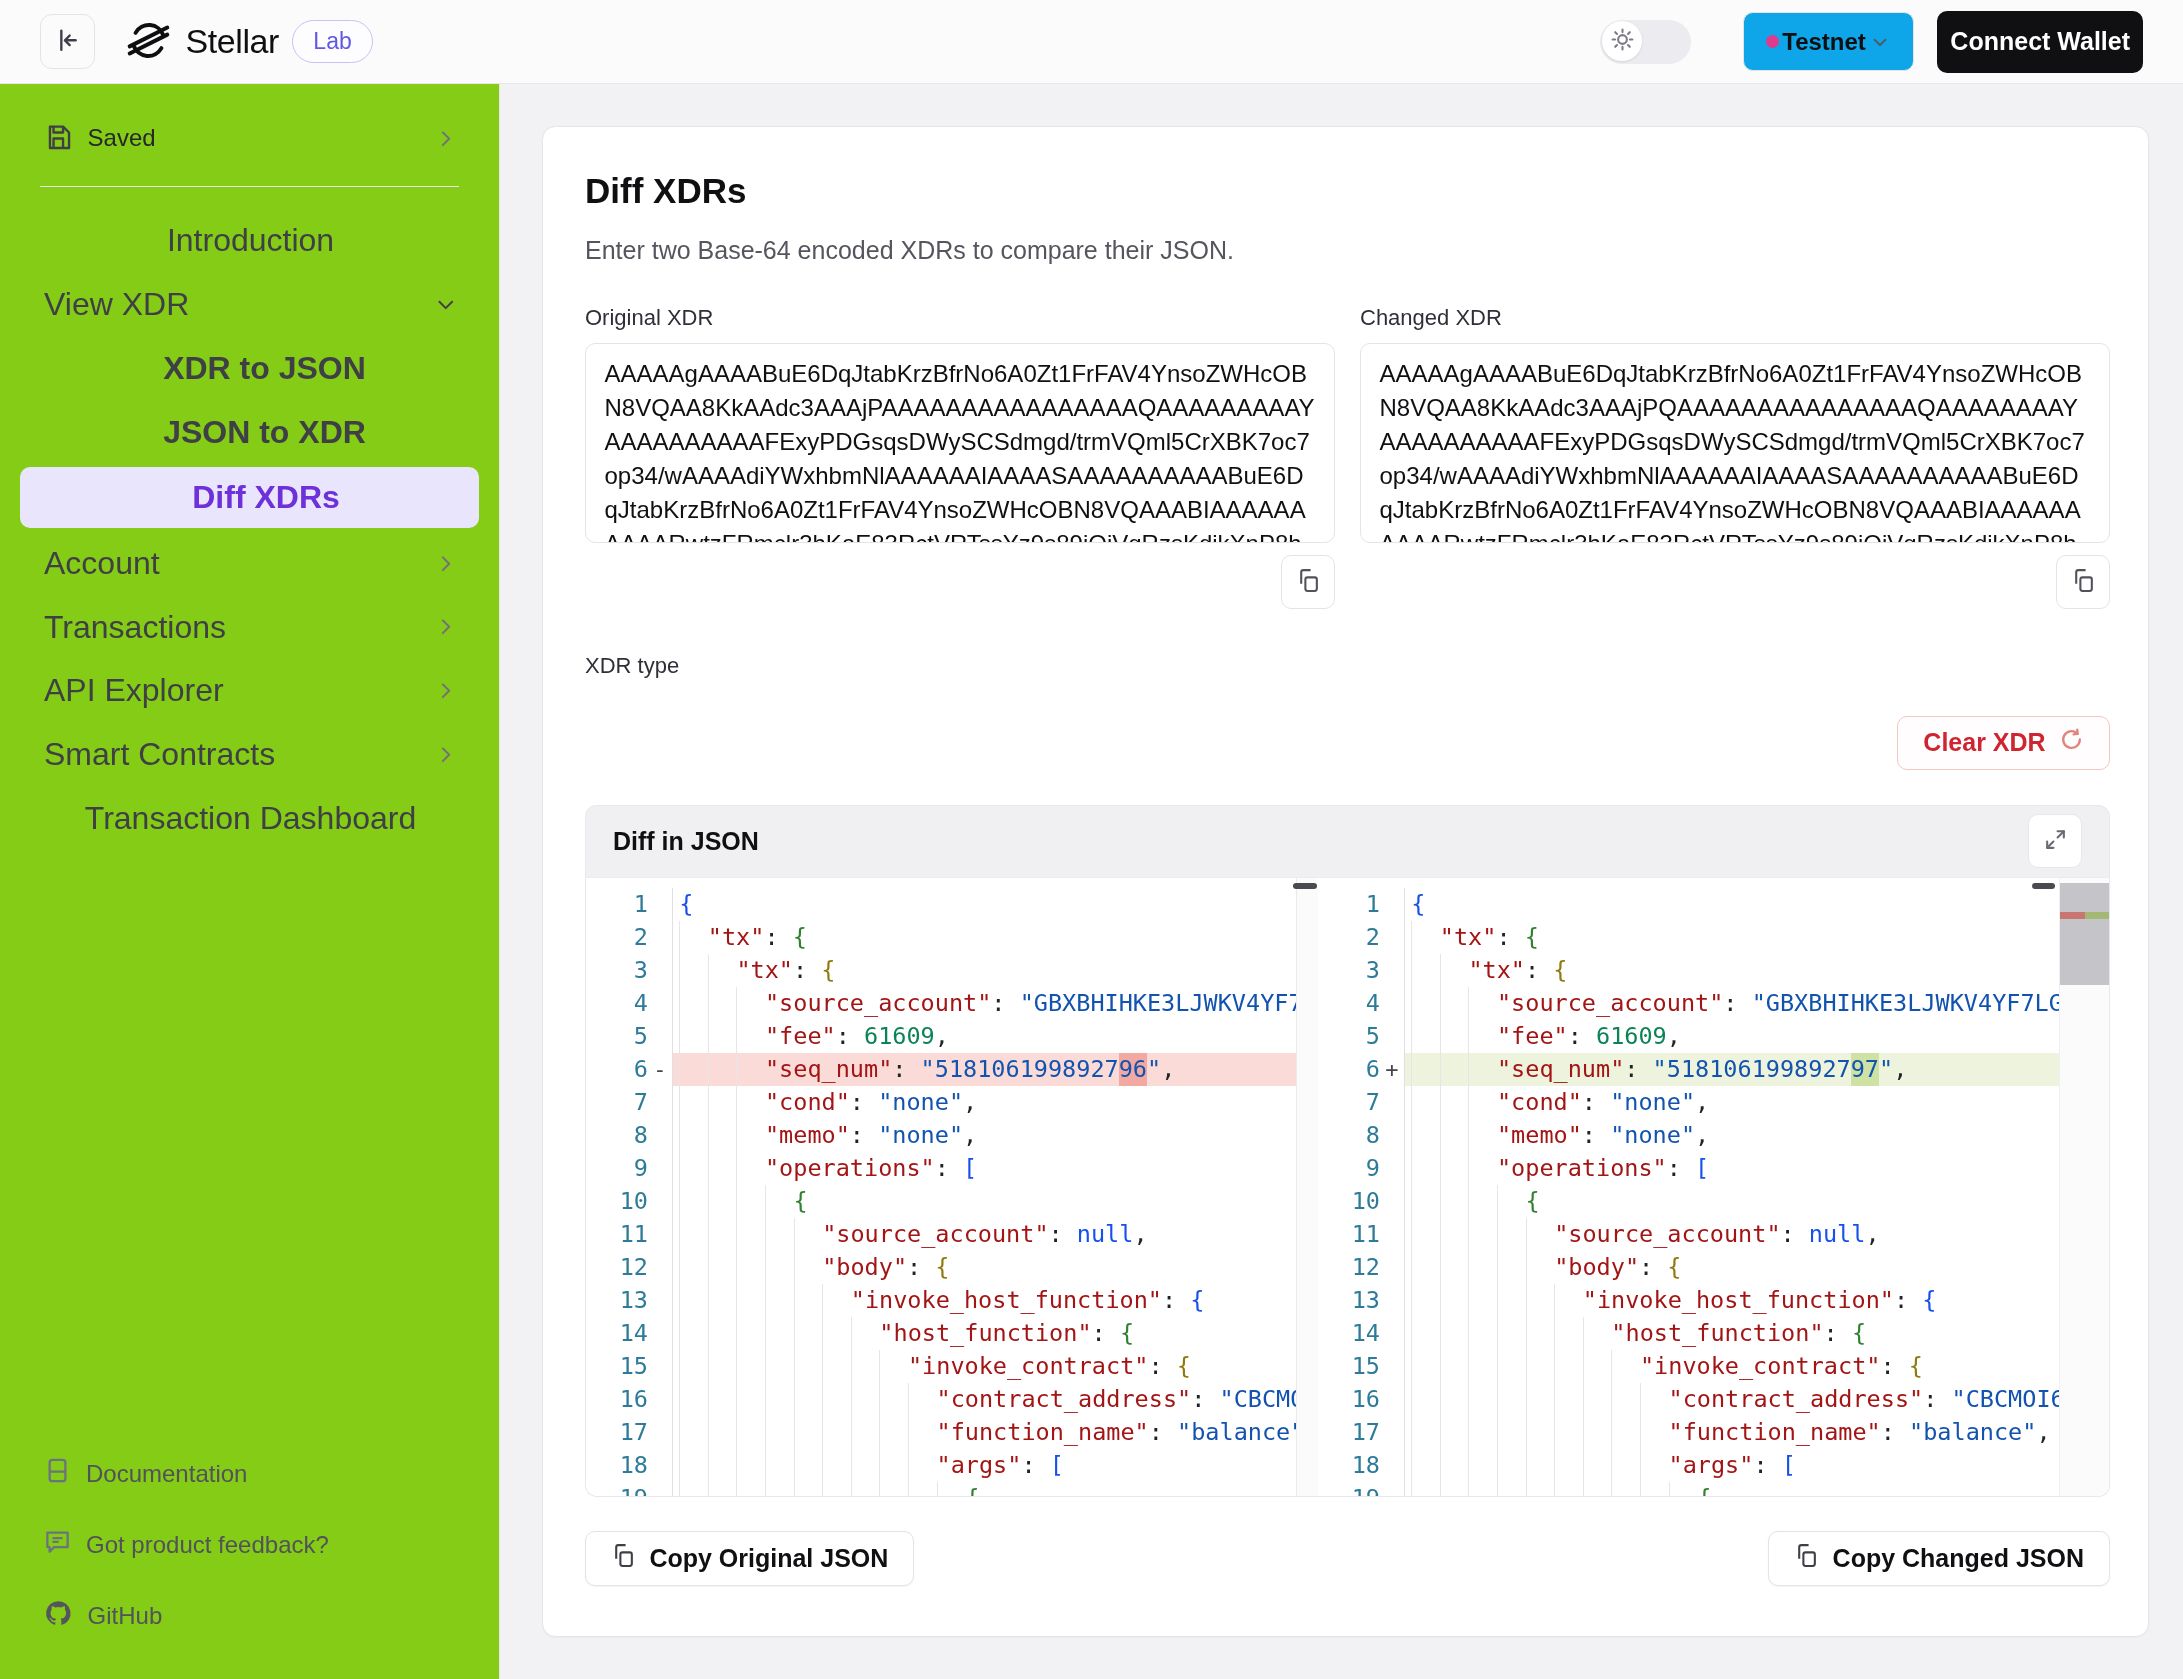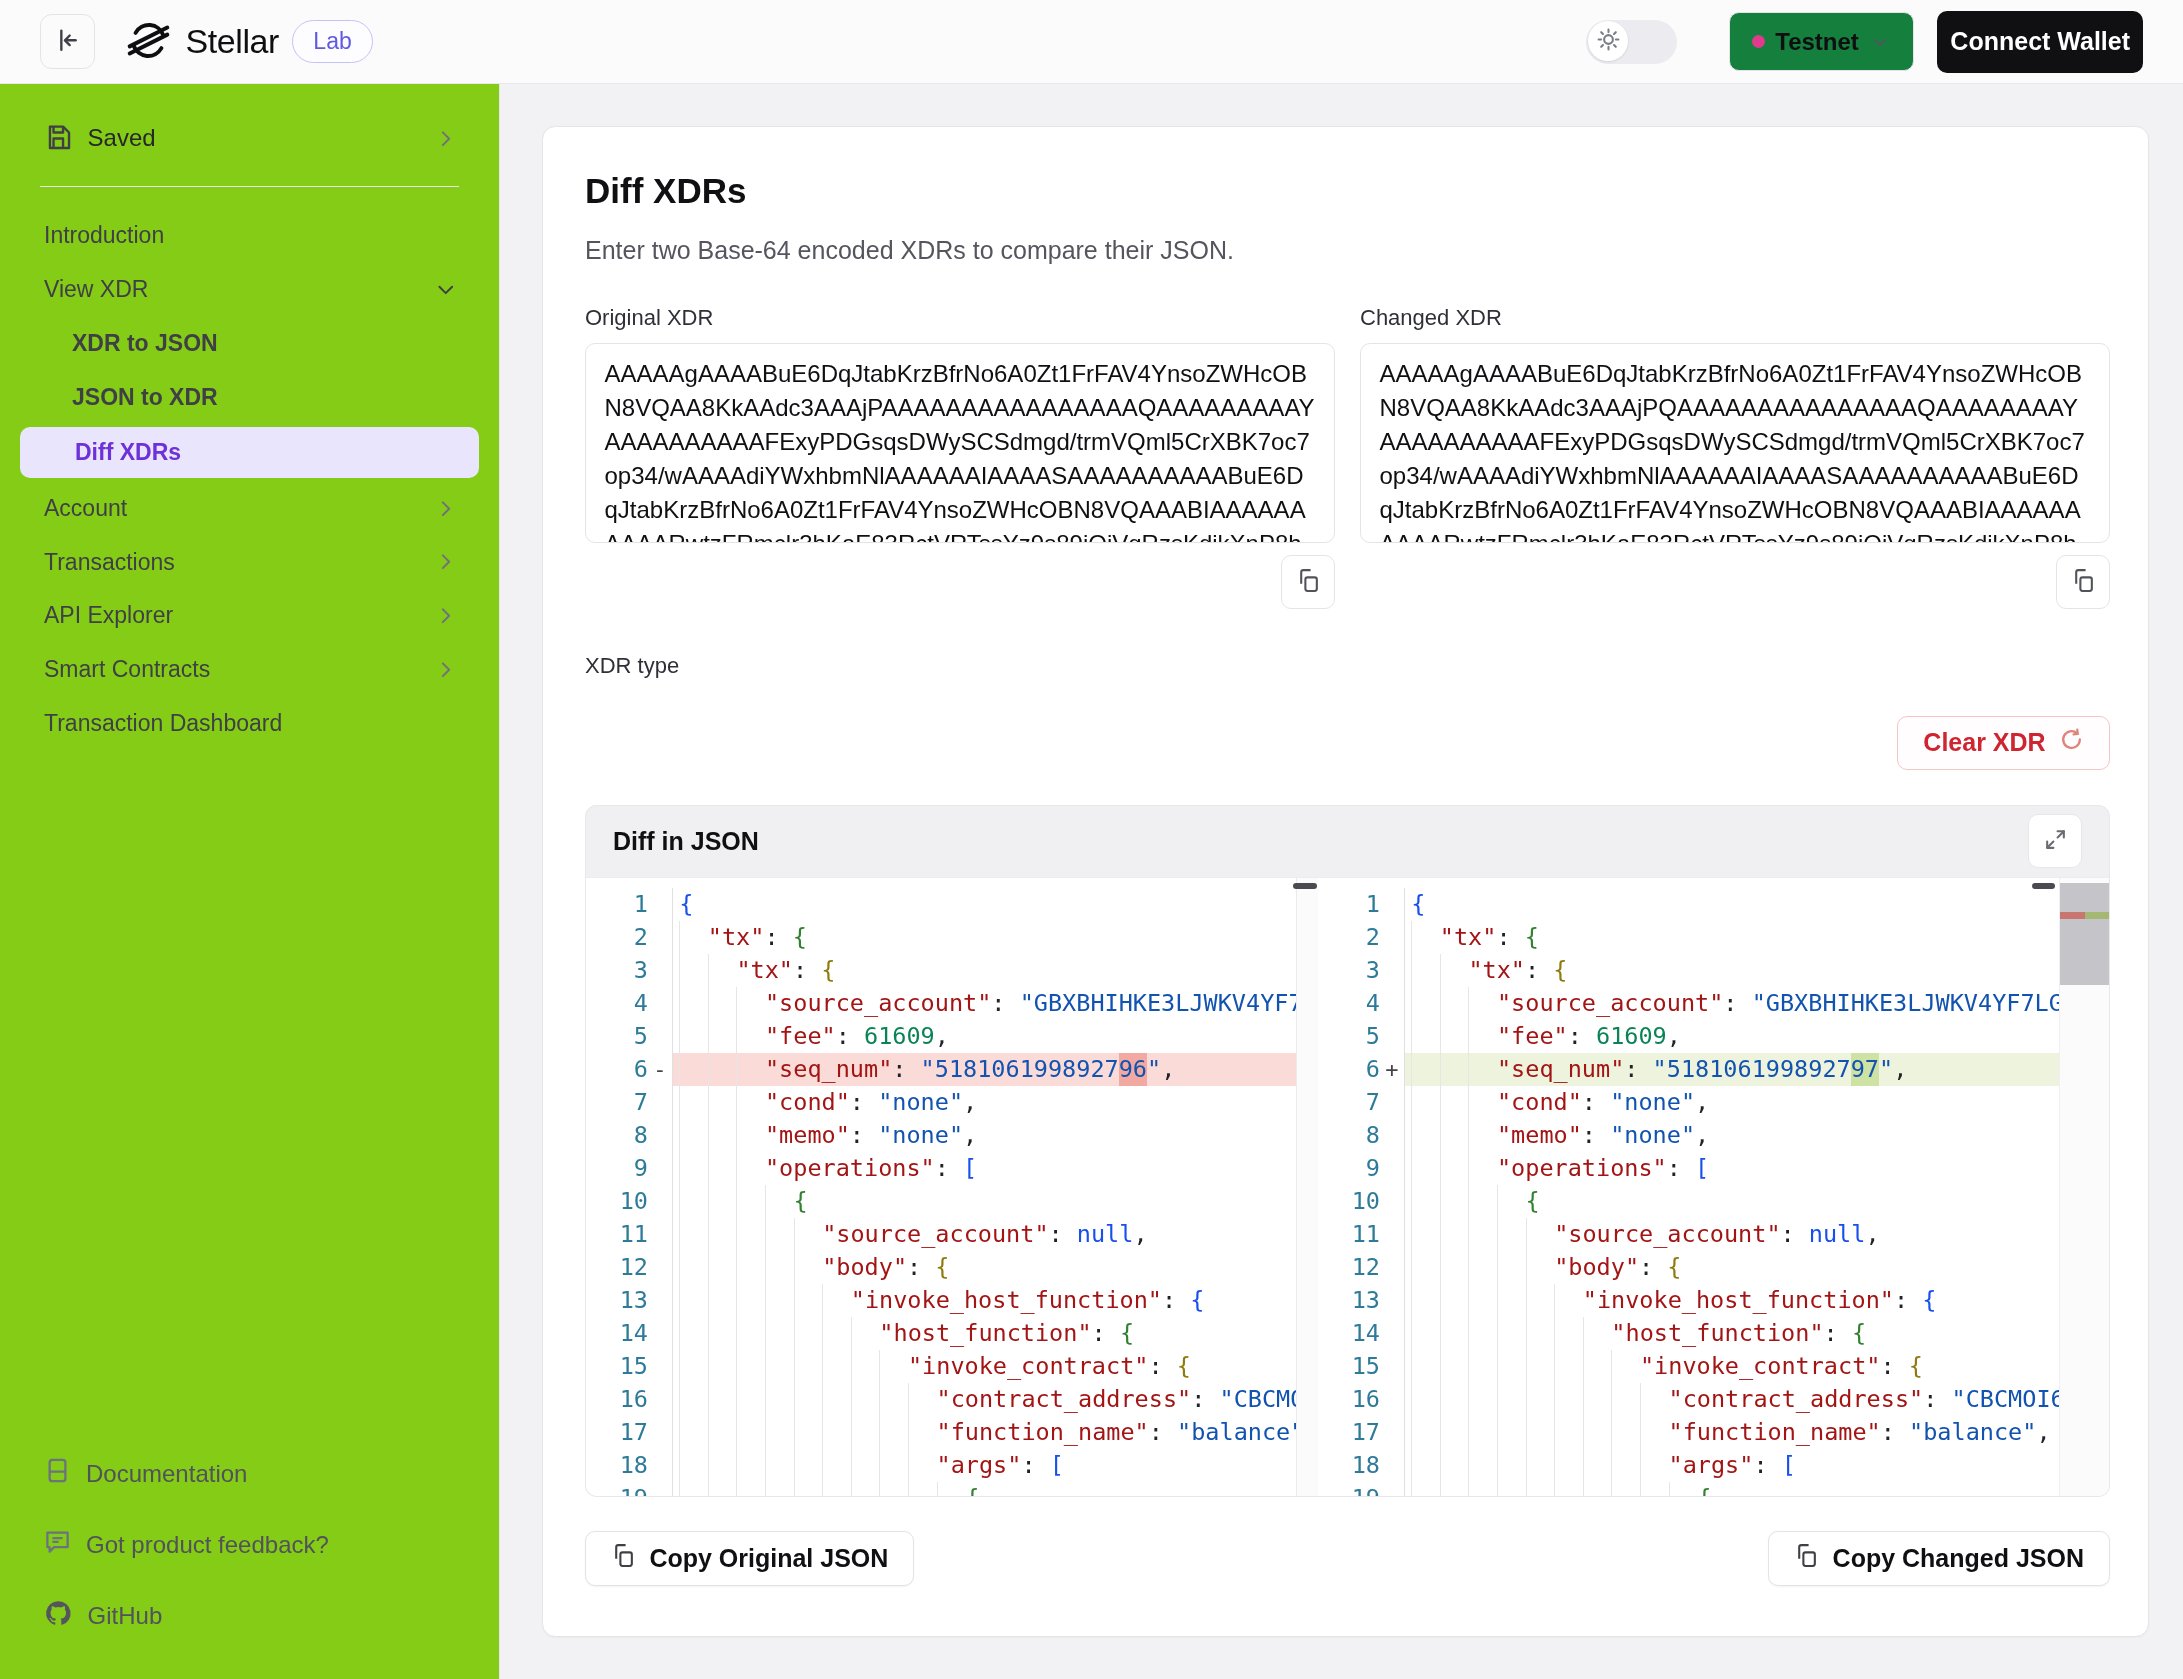--- a/index.html
+++ b/index.html
@@ -8,36 +8,36 @@
 
   
   .header { height:84px; background:#fbfbfc; border-bottom:0.8px solid #e8e8ec; display:flex; align-items:center; padding:0 40px; }
   .collapse-btn { width:55px; height:55px; border:0.8px solid #e4e4e7; border-radius:11.8px; background:#fbfbfc; display:flex; align-items:center; justify-content:center; cursor:pointer; }
   .brand { display:flex; align-items:center; margin-left:30px; gap:13.4px; }
   .brand-name { font-size:34px; font-weight:500; letter-spacing:-0.4px; color:#0f0f11; }
   .lab-badge { border:1.7px solid #c6c2f6; color:#6159e2; border-radius:839px; padding:6.7px 20px; font-size:23px; background:#fdfdff; }
   .header-right { margin-left:auto; display:flex; align-items:center; gap:23.5px; }
   .theme-toggle { width:91px; height:44px; background:#ececf0; border-radius:839px; position:relative; cursor:pointer; }
   .theme-knob { position:absolute; left:1.7px; top:1.7px; width:40px; height:40px; background:#fff; border-radius:50%; box-shadow:0 0.8px 2.5px rgba(0,0,0,.12); display:flex; align-items:center; justify-content:center; }
-  .network-select { height:59px; background:#15803d; border:0.8px solid #e4e4e7; border-radius:10px; display:flex; align-items:center; gap:10px; padding:0 22px; cursor:pointer;margin-left:28px; }
+  .network-select { height:59px; background:#0ea5e9; border:0.8px solid #e4e4e7; border-radius:10px; display:flex; align-items:center; gap:3px; padding:0 22px; cursor:pointer;margin-left:28px; }
   .network-dot { width:13.4px; height:13.4px; border-radius:50%; background:#df3a8c; }
   .network-label { font-size:24px; font-weight:700; color:#0f0f11; }
   .connect-wallet { height:62px; background:#101013; color:#fff; border:none; border-radius:10px; padding:0 13px; font-size:25px; font-weight:700; font-family:inherit; cursor:pointer; }
 
   
   .shell { display:flex; height:1595px; }
   .sidebar { width:500px; background:#84cc16; border-right:0.8px solid #e6e6ea; display:flex; flex-direction:column; padding:23.5px 0 34px 0; flex-shrink:0; }
   .main { flex:1; background:#f2f2f4; padding:42px 34px 0 42px; overflow:hidden; }
 
   
   .saved-row { display:flex; align-items:center; gap:15px; padding:15px 42px 15px 44px; cursor:pointer; color:#3f3f46; }
   .saved-label { font-size:24px; color:#27272a; }
   .side-divider { height:0.8px; background:#e7e7ea; margin:17px 40px 22px 40px; }
   .nav { flex:1; }
-  .nav-item { display:flex; align-items:center; padding:13.4px 42px 13.4px 44px; font-size:23px; color:#3f3f46; cursor:pointer; }
+  .nav-item { display:flex; align-items:center; padding:13.4px 42px 13.4px 44px; font-size:32px; color:#3f3f46; cursor:pointer;justify-content:center; }
   .nav-item .chev { margin-left:auto; }
   .nav-sub { padding-left:72px;font-weight:bold; }
   .nav-active { margin:3.4px 20px; padding:11.8px 22px 11.8px 55px; background:#e9e5fc; border-radius:10px; color:#6d30d9; font-weight:700; }
   .nav-footer { display:flex; flex-direction:column; gap:14px; padding-left:44px; }
   .foot-item { display:flex; align-items:center; gap:15px; font-size:24px; color:#52525b; padding:11.8px 0; cursor:pointer; }
 
   .chev svg { display:block; }
 
   
   .card { background:#ffffff; border:0.8px solid #e5e5e8; border-radius:13.4px; padding:44px 38px 38px 42px; min-height:1511px; box-shadow:0 0.8px 1.7px rgba(0,0,0,.03); }

